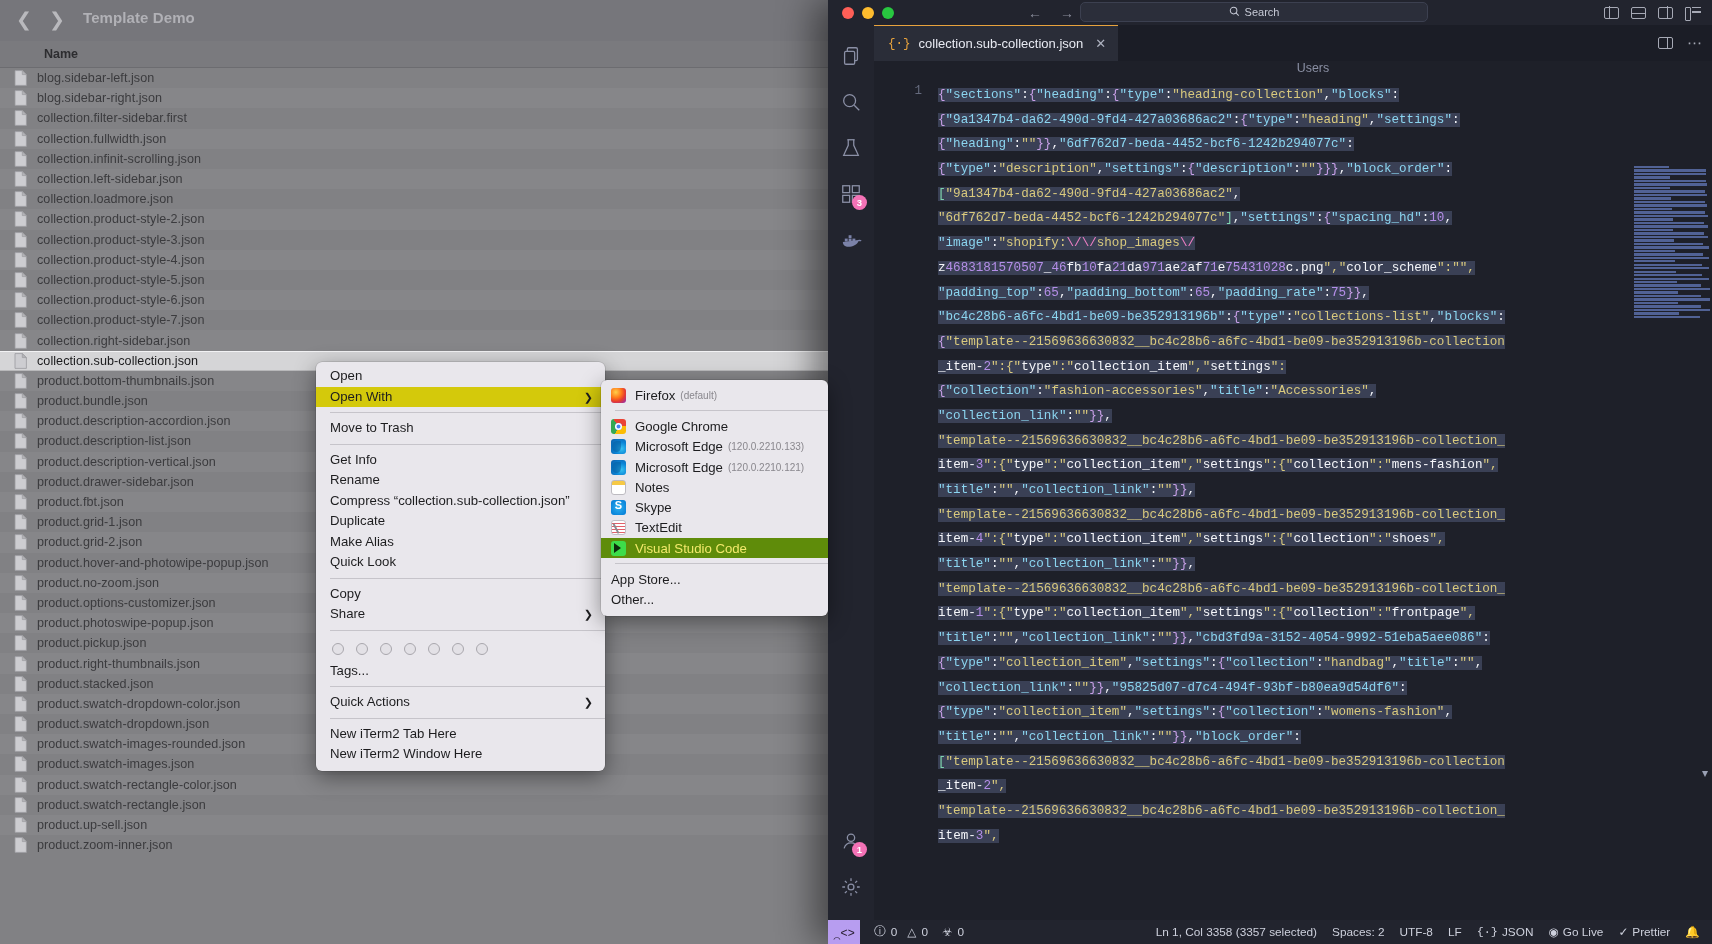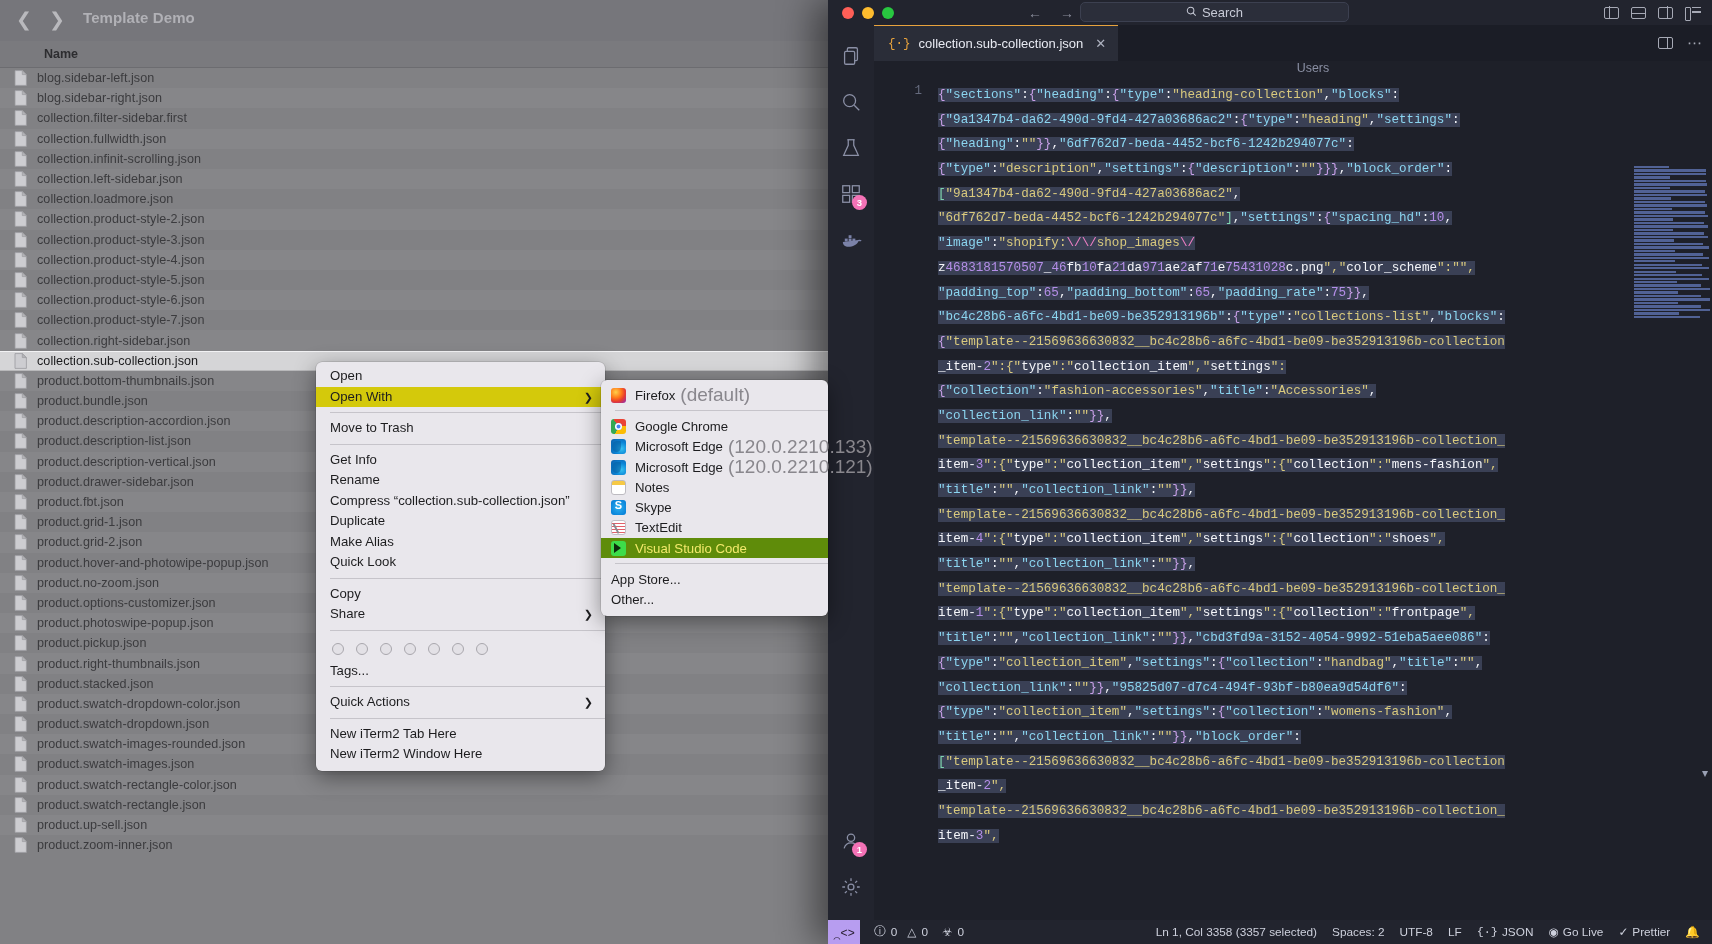--- a/index.html
+++ b/index.html
@@ -107,21 +107,21 @@
   .sub-item {
     height: 20.3px; display: flex; align-items: center;
     padding: 0 10px 0 10px; white-space: nowrap;
   }
   .sub-item.highlight { background: #5f8c0a; color: #f3e96b; }
   .sub-item .app-icon {
     width: 15px; height: 15px; flex: 0 0 15px; margin-right: 9px;
     border-radius: 3px; position: relative; overflow: hidden;
   }
   .sub-item .app-label { font-size: 13.2px; }
-  .sub-item .app-ver { color: #89878d; margin-left: 5px; font-size: 19px; }
+  .sub-item .app-ver { color: #89878d; margin-left: 5px; font-size: 10px; }
   .sub-item.noicon { }
 
   
   .ic-firefox { background: radial-gradient(circle at 32% 28%, #ffd04a 0%, #ff7a1a 38%, #e83c2d 62%, #8a2bbd 100%); }
   .ic-chrome  { background: conic-gradient(from -35deg, #ea4335 0deg 120deg, #fbbc05 120deg 240deg, #34a853 240deg 360deg); }
   .ic-chrome::after { content:""; position:absolute; left:4px; top:4px; width:7px; height:7px; border-radius:50%; background:#4285f4; box-shadow: 0 0 0 1.5px #fff inset; }
   .ic-edge { background: radial-gradient(circle at 70% 65%, #35c1f1 0%, #0b84d6 45%, #0e5ea8 100%); }
   .ic-edge::after { content:""; position:absolute; left:1px; top:2px; width:9px; height:11px; border-radius:50% 10% 50% 50%; background:#0a5f9e; opacity:.55; }
   .ic-notes { background:#fff; border:1px solid #bdbbc1;
     background-image: linear-gradient(#f6c945 0 4px, #fff 4px 100%),
@@ -149,24 +149,24 @@
   }
   .traffic { display: flex; gap: 8px; margin-left: 14px; }
   .tl { width: 12px; height: 12px; border-radius: 50%; }
   .tl.r { background: #ff5f57; } .tl.y { background: #febc2e; } .tl.g { background: #28c840; }
   .vs-arrows {
     position: absolute; left: 200px; top: 0; height: 25px;
     display: flex; align-items: center; gap: 18px;
     color: #8b8e9c; font-size: 14px;
   }
   .vs-search {
-    position: absolute; left: 252px; top: 2px; width: 269px; height: 20px;
+    position: absolute; left: 252px; top: 2px; width: 348px; height: 20px;
     background: #2b2e3a; border: 1px solid #3c4050; border-radius: 5px;
     display: flex; align-items: center; justify-content: center;
-    gap: 5px; color: #c7cad6; font-size: 13px;
+    gap: 5px; color: #c7cad6; font-size: 11px;
   }
   .vs-layout-icons {
     position: absolute; right: 12px; top: 0; height: 25px;
     display: flex; align-items: center; gap: 12px;
   }
   .lay-ic { width: 15px; height: 12px; border: 1.3px solid #a6a9b5; border-radius: 2px; position: relative; }
   .lay-ic.left::after  { content:""; position:absolute; left:3.7px; top:-1.3px; bottom:-1.3px; width:1.3px; background:#a6a9b5; }
   .lay-ic.bottom::after{ content:""; position:absolute; left:-1.3px; right:-1.3px; bottom:3.5px; height:1.3px; background:#a6a9b5; }
   .lay-ic.right::after { content:""; position:absolute; right:3.7px; top:-1.3px; bottom:-1.3px; width:1.3px; background:#a6a9b5; }
   .lay-ic.custom { border:none; }

